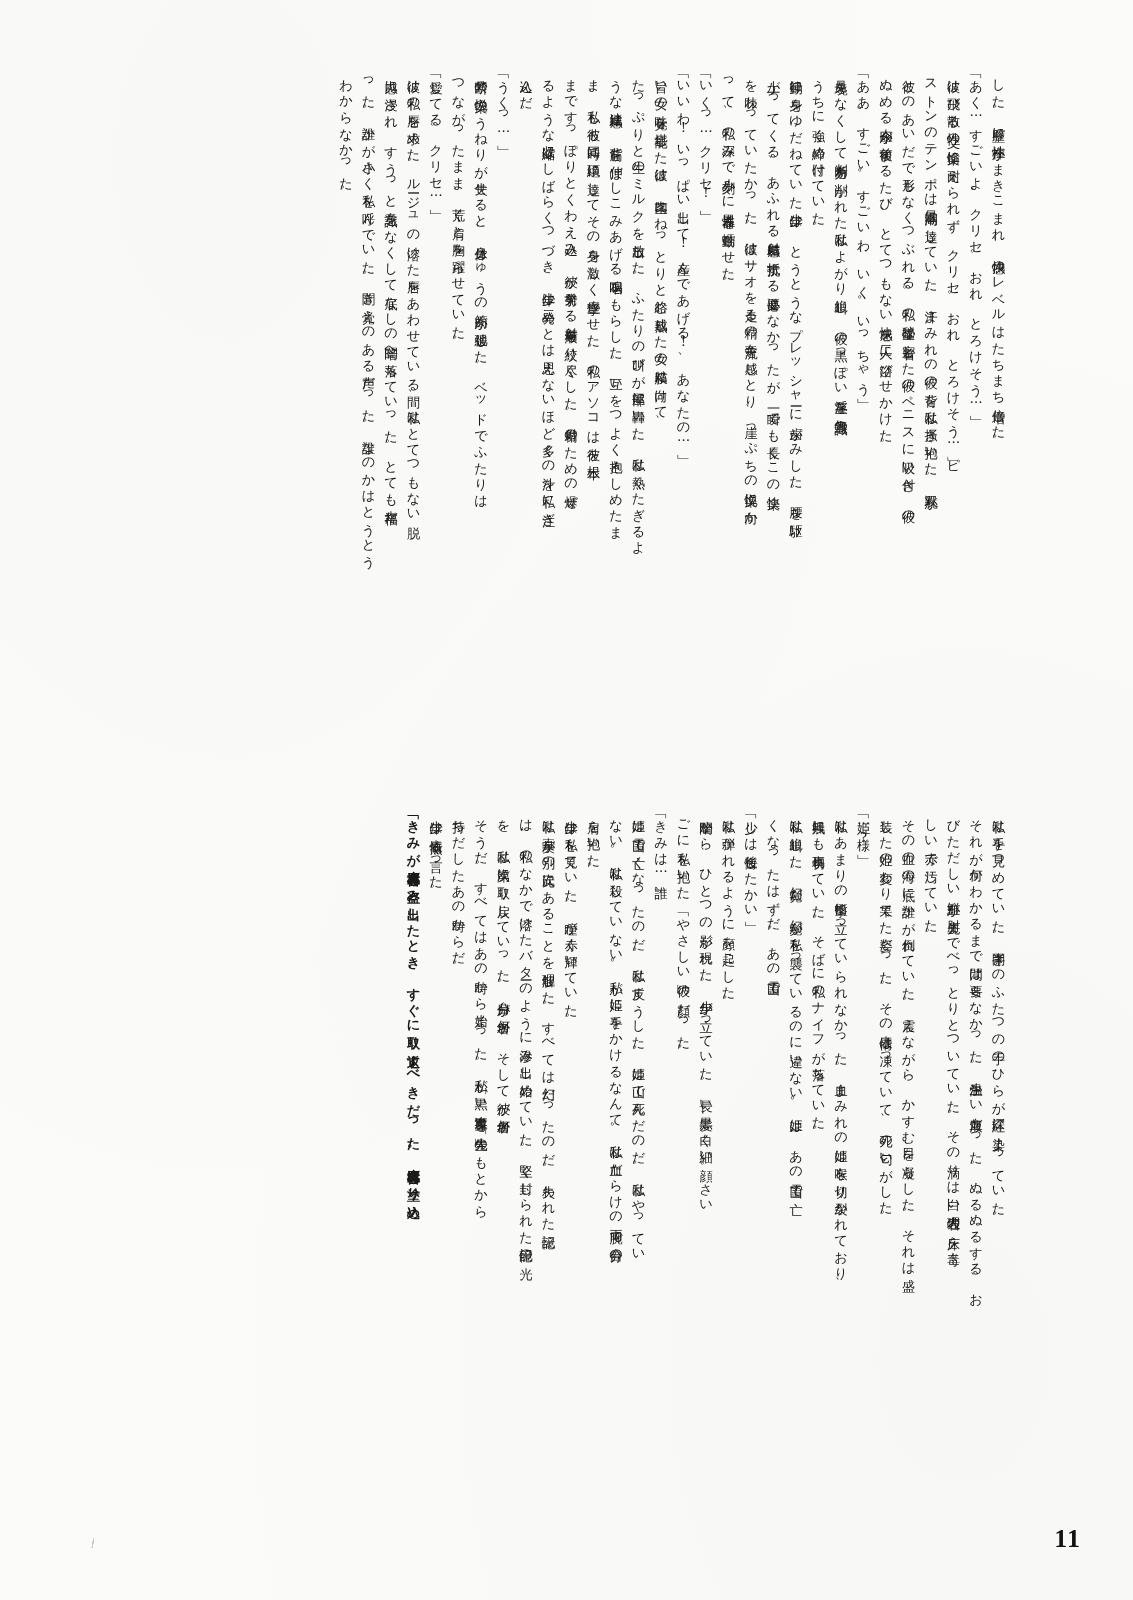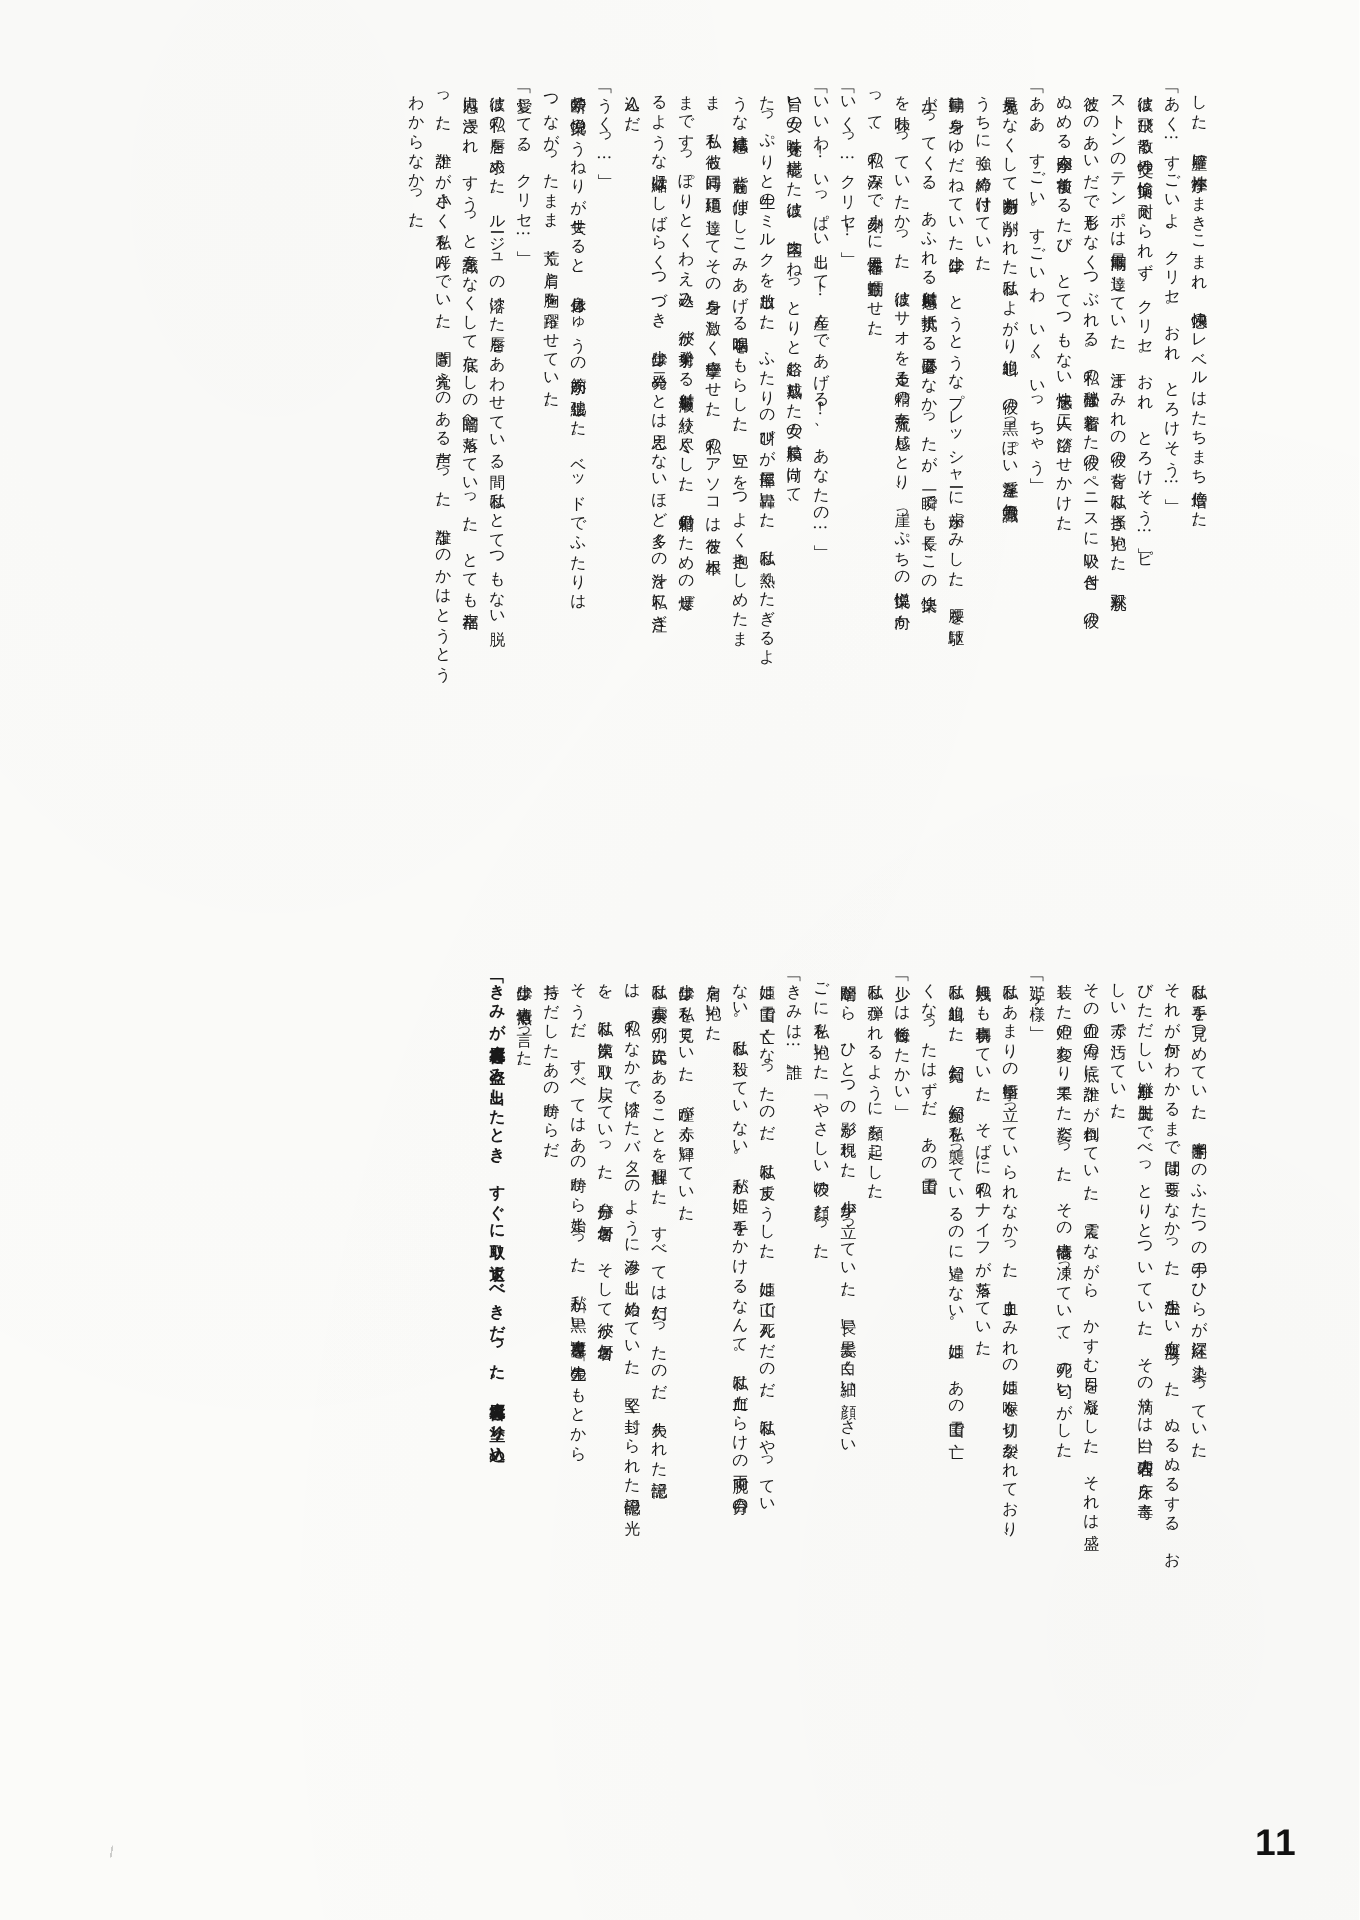--- a/index.html
+++ b/index.html
@@ -56,22 +56,22 @@
   
   #block-bottom {
     top: 810px;
     right: 128px;
     height: 660px;
   }
   .page-number {
     position: absolute;
     right: 52px;
     bottom: 46px;
-    font-size: 31px;
-    font-family: Liberation Sans, sans-serif;
+    font-size: 26px;
+    font-family: Liberation Serif, serif;
     font-weight: 700;
     letter-spacing: 0.04em;
     color: #111;
     margin-left: 44px;
   }
   .edge-mark {
     position: absolute;
     left: 86px;
     bottom: 52px;
     width: 16px;

